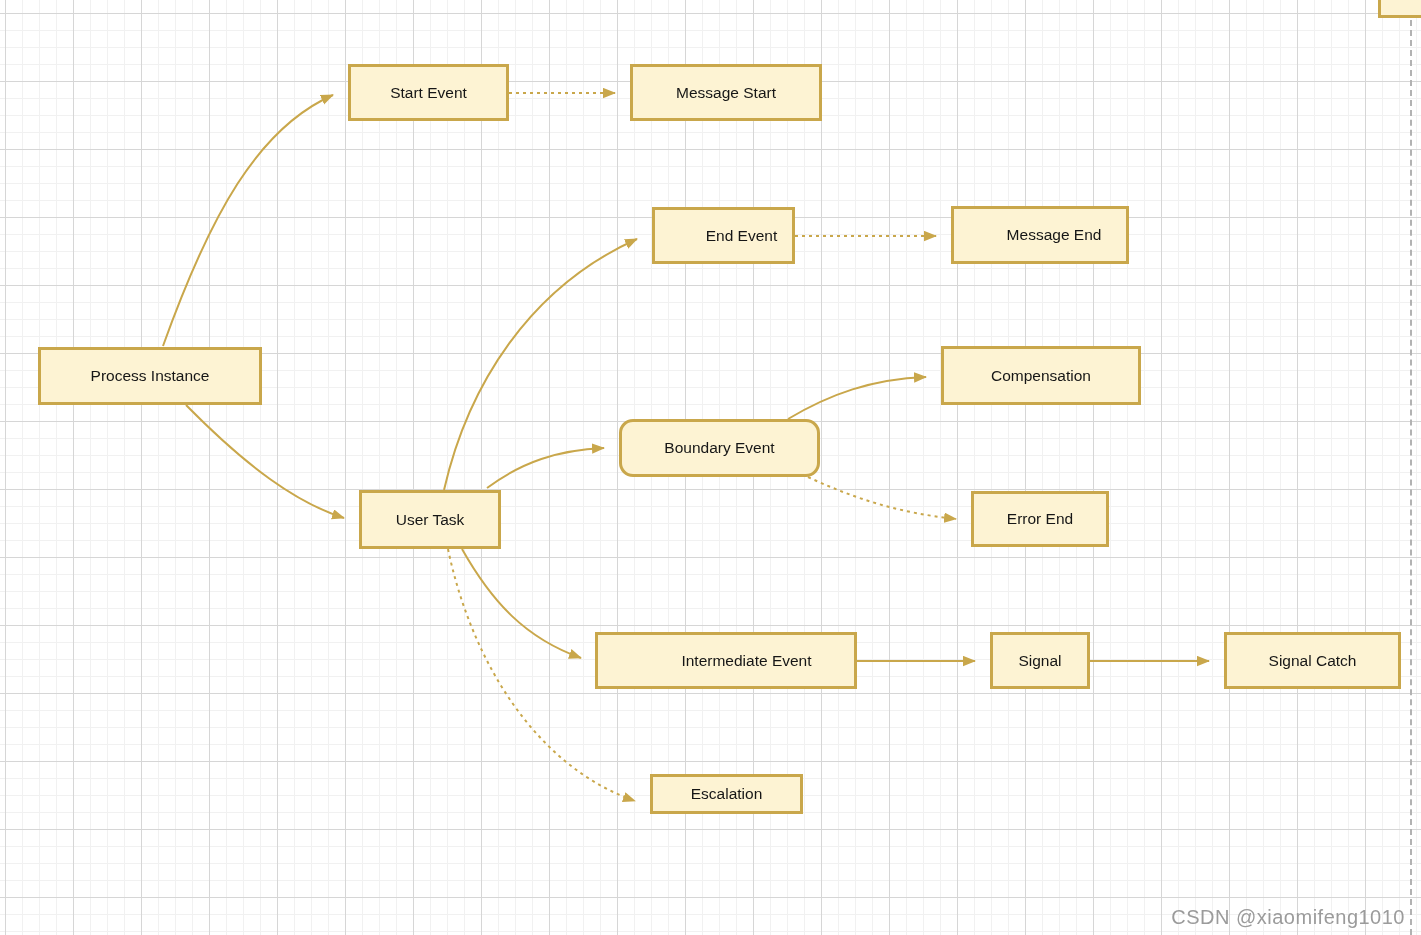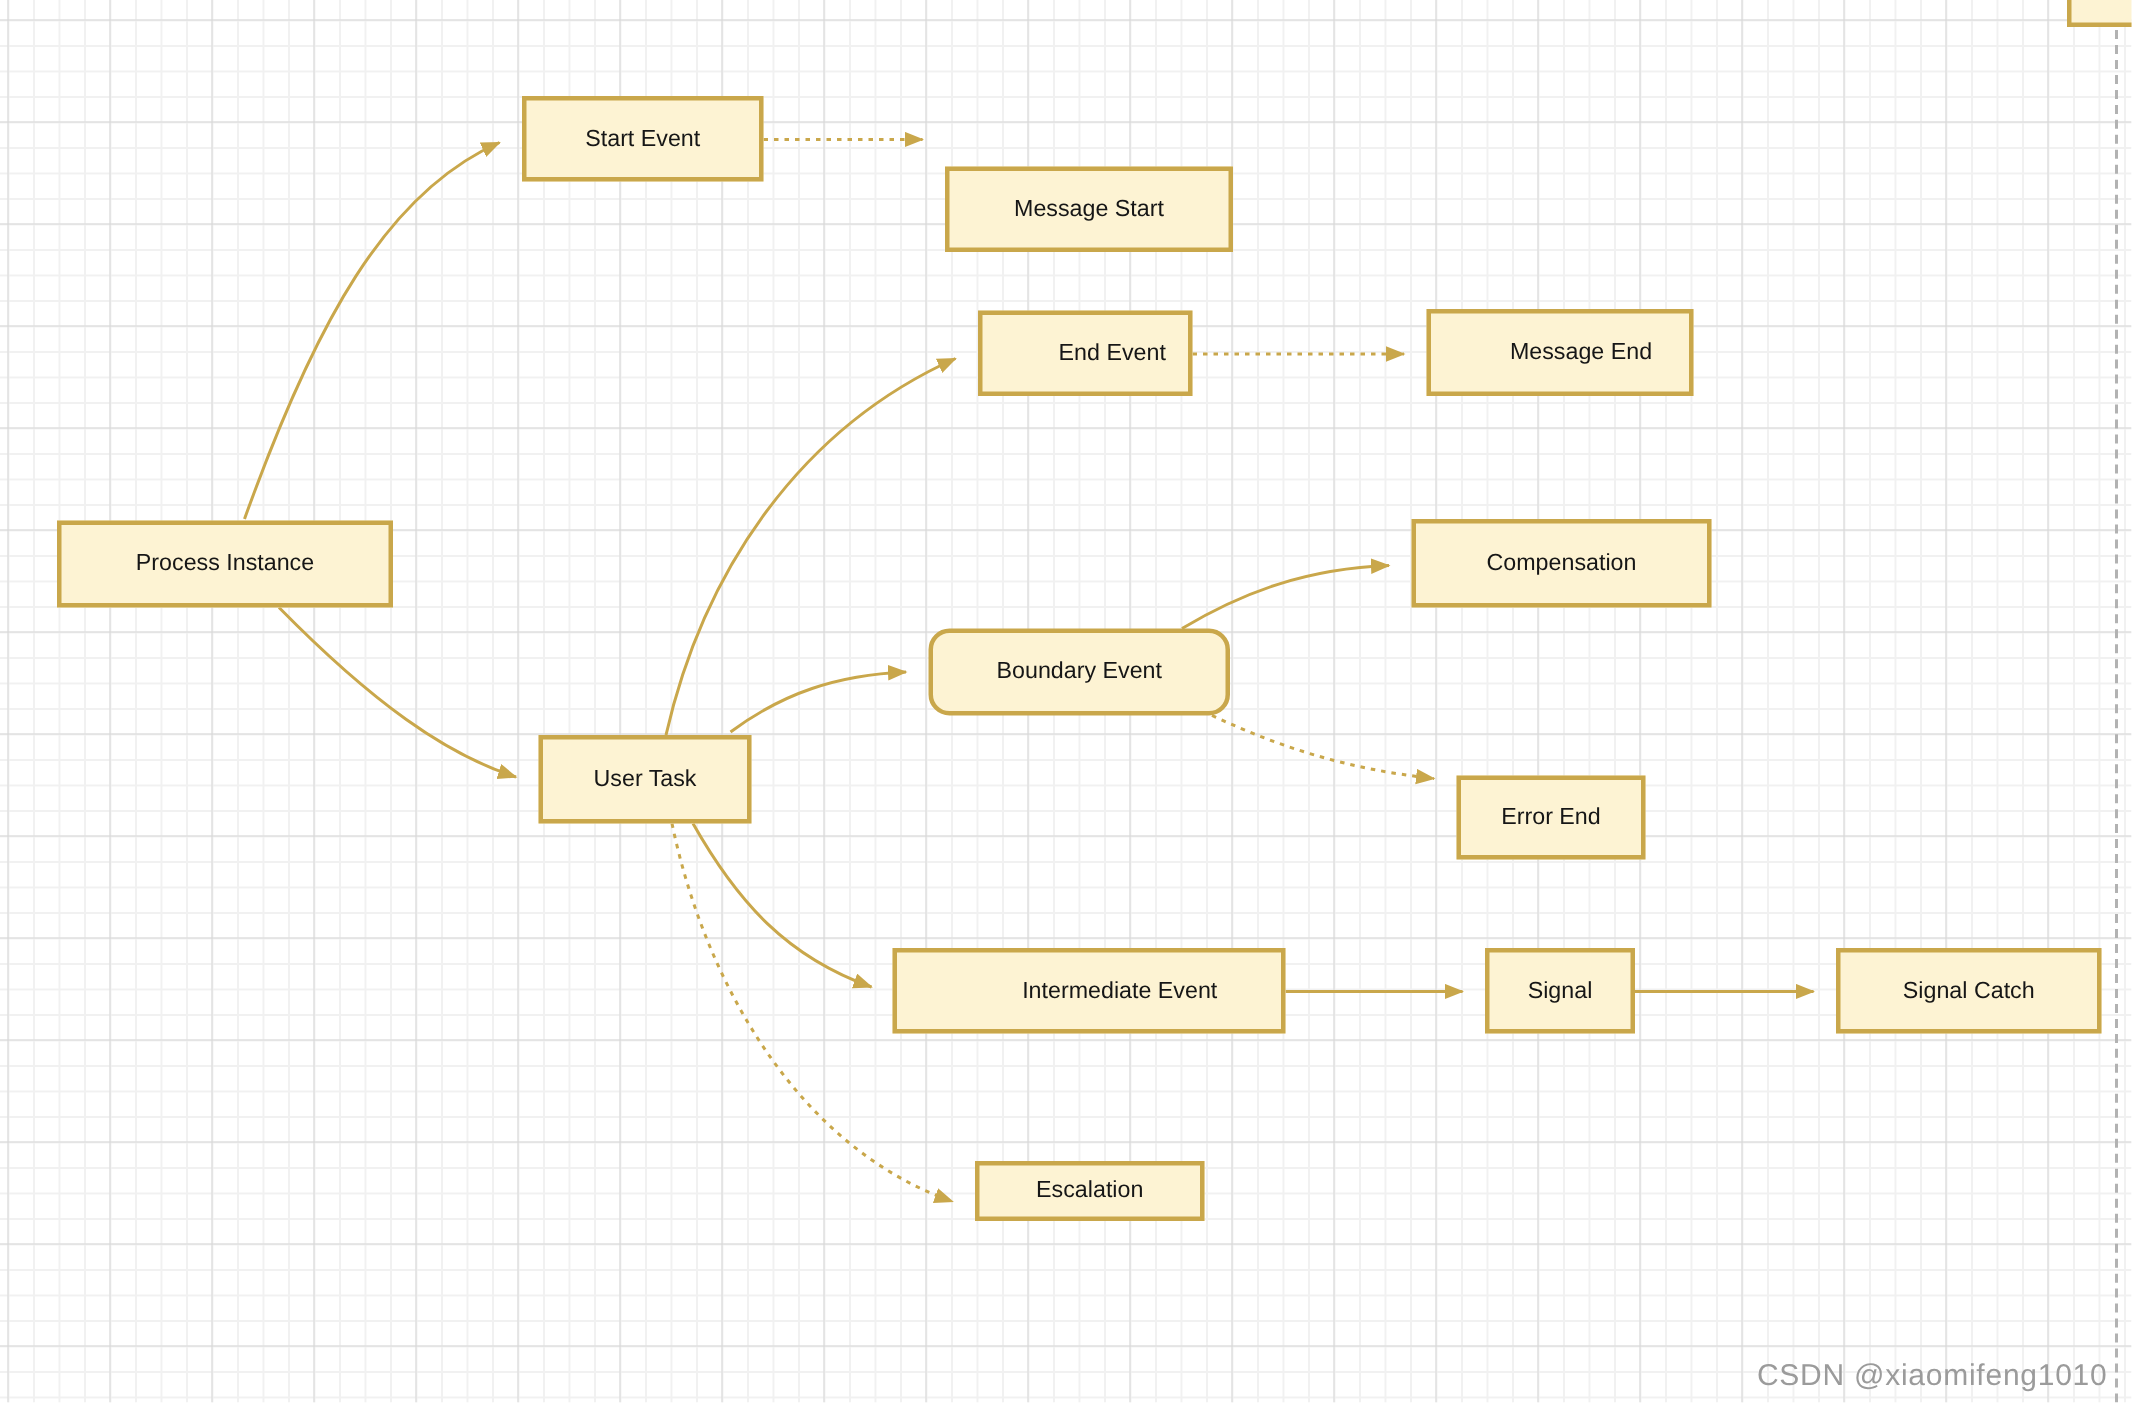--- a/index.html
+++ b/index.html
@@ -27,26 +27,26 @@
     background:#fdf3d3;
     border:3px solid #c9a74b;
     box-sizing:border-box;
     display:flex;align-items:center;justify-content:center;
     font-size:15.5px;color:#161616;
     white-space:nowrap;
     z-index:2;
   }
   .n-process-instance   {left:38px;  top:347px; width:224px; height:58px;}
   .n-start-event        {left:348px; top:64px;  width:161px; height:57px;}
-  .n-message-start      {left:630px; top:64px;  width:192px; height:57px;margin-top:47px;}
+  .n-message-start      {left:630px; top:64px;  width:192px; height:57px;}
   .n-end-event          {left:652px; top:207px; width:143px; height:57px;padding-left:36px;}
   .n-message-end        {left:951px; top:206px; width:178px; height:58px;padding-left:28px;}
   .n-compensation       {left:941px; top:346px; width:200px; height:59px;}
   .n-boundary-event     {left:619px; top:419px; width:201px; height:58px;border-radius:14px;}
-  .n-error-end          {left:971px; top:517px; width:126px; height:56px;}
+  .n-error-end          {left:971px; top:491px; width:138px; height:56px;}
   .n-user-task          {left:359px; top:490px; width:142px; height:59px;}
   .n-intermediate-event {left:595px; top:632px; width:262px; height:57px;padding-left:41px;}
   .n-signal             {left:990px; top:632px; width:100px; height:57px;}
   .n-signal-catch       {left:1224px;top:632px; width:177px; height:57px;text-align:center;}
   .n-escalation         {left:650px; top:774px; width:153px; height:40px;}
   .n-partial-top-right  {left:1378px;top:-40px; width:90px;  height:58px;}
   .page-boundary{
     position:absolute;left:1410px;top:0;height:935px;width:0;
     border-left:2px dashed #b2b2b2;z-index:1;
   }

